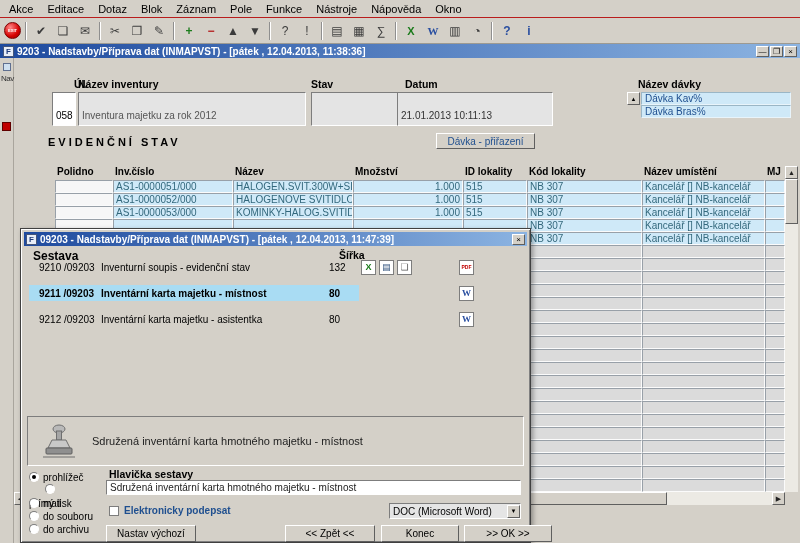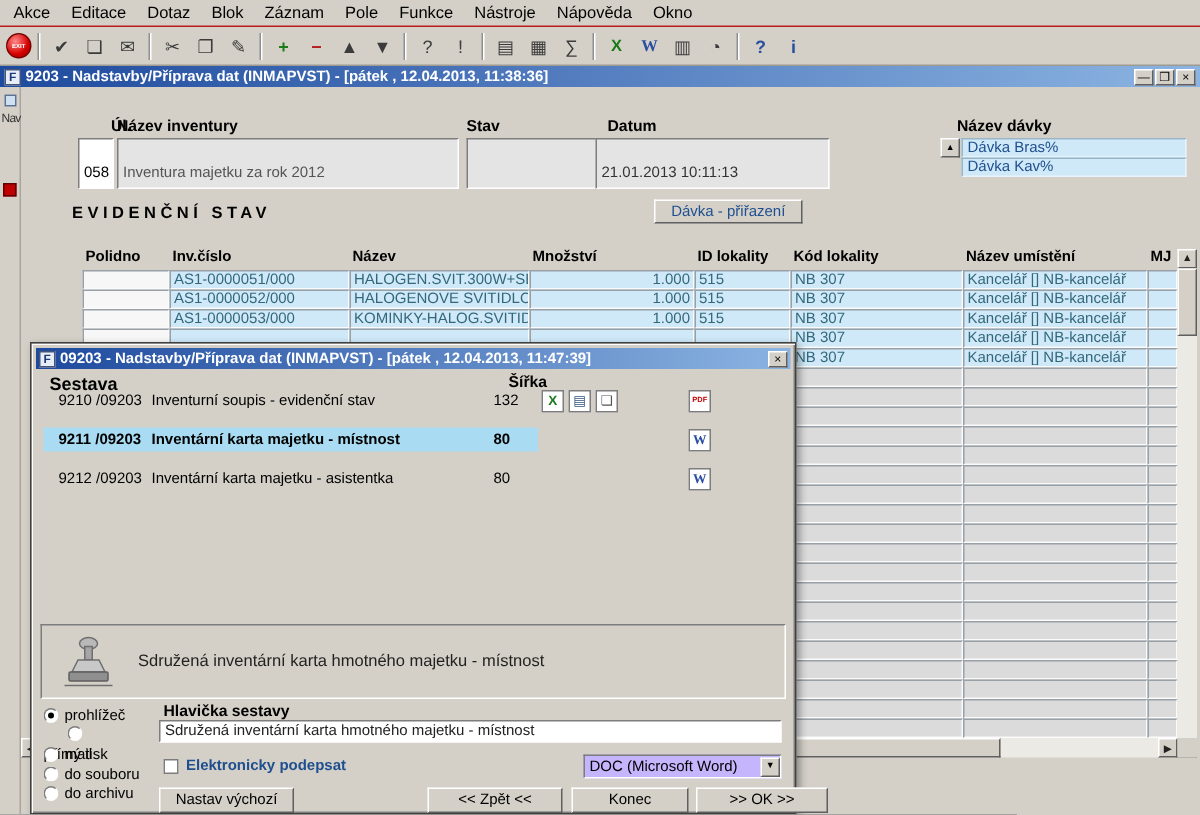--- a/index.html
+++ b/index.html
@@ -79,21 +79,21 @@
   #desc-panel{position:absolute;left:6px;top:187px;width:497px;height:50px;border:1px solid;border-color:#7d7d7d #ffffff #ffffff #7d7d7d;display:flex;align-items:center;padding-left:12px;gap:14px;background:#d4d0c8;}
   #desc-text{font-size:11px;color:#222;}
   .radio-row{position:absolute;left:8px;height:12px;display:flex;align-items:center;gap:4px;font-size:10px;}
   .radio{width:10px;height:10px;border-radius:50%;background:#fff;border:1px solid;border-color:#7d7d7d #fff #fff #7d7d7d;position:relative;flex:none;}
   .radio.on::after{content:"";position:absolute;left:2px;top:2px;width:4px;height:4px;border-radius:50%;background:#000;}
   #hlavicka-label{position:absolute;left:88px;top:239px;font-size:10.5px;font-weight:bold;}
   #header-input{position:absolute;left:85px;top:251px;width:415px;height:15px;font-size:10px;padding:0 3px;border:1px solid;border-color:#7d7d7d #ffffff #ffffff #7d7d7d;background:#fff;color:#222;}
   #sign-row{position:absolute;left:88px;top:276px;display:flex;align-items:center;gap:5px;}
   .checkbox{width:10px;height:10px;background:#fff;border:1px solid #7d7d7d;flex:none;}
   #sign-label{font-size:10px;font-weight:bold;color:#1f4f8f;}
-  #format-select{position:absolute;left:368px;top:274px;width:132px;height:16px;background:#c4b5fd;border:1px solid;border-color:#7d7d7d #ffffff #ffffff #7d7d7d;display:flex;align-items:center;font-size:10px;padding-left:3px;}
+  #format-select{position:absolute;left:368px;top:274px;width:132px;height:16px;background:#e5e5e5;border:1px solid;border-color:#7d7d7d #ffffff #ffffff #7d7d7d;display:flex;align-items:center;font-size:10px;padding-left:3px;}
   #format-arrow{margin-left:auto;width:13px;height:13px;font-size:6px;display:flex;align-items:center;justify-content:center;}
   .dbtn{position:absolute;top:296px;height:17px;font-size:10px;display:flex;align-items:center;justify-content:center;text-align:right;}
   #btn-default{left:85px;width:90px;}
   #btn-back{left:264px;width:90px;}
   #btn-end{left:360px;width:78px;}
   #btn-ok{left:443px;width:88px;}
 </style>
 </head>
 <body>
 
@@ -163,22 +163,22 @@
   <span class="flabel" style="left:405px;">Datum</span>
   <span class="flabel" style="left:638px;">Název dávky</span>
 
   <div class="ffield" id="ul-field">058</div>
   <div class="ffield" id="inventory-field">Inventura majetku za rok 2012</div>
   <div class="ffield" id="status-field"></div>
   <div class="ffield" id="date-field">21.01.2013 10:11:13</div>
 
   <div id="batch-up" class="raised">▲</div>
   <div id="batch-list">
+      <div class="batch-item">Dávka Kav%</div>
       <div class="batch-item">Dávka Bras%</div>
-      <div class="batch-item">Dávka Kav%</div>
     </div>
 
   <span id="section-label">EVIDENČNÍ STAV</span>
   <div id="assign-btn" class="raised">Dávka - přiřazení</div>
 
   <div id="grid-headers">
     <span class="hcell c0">Polidno</span>
     <span class="hcell c1">Inv.číslo</span>
     <span class="hcell c2">Název</span>
     <span class="hcell c3">Množství</span>

